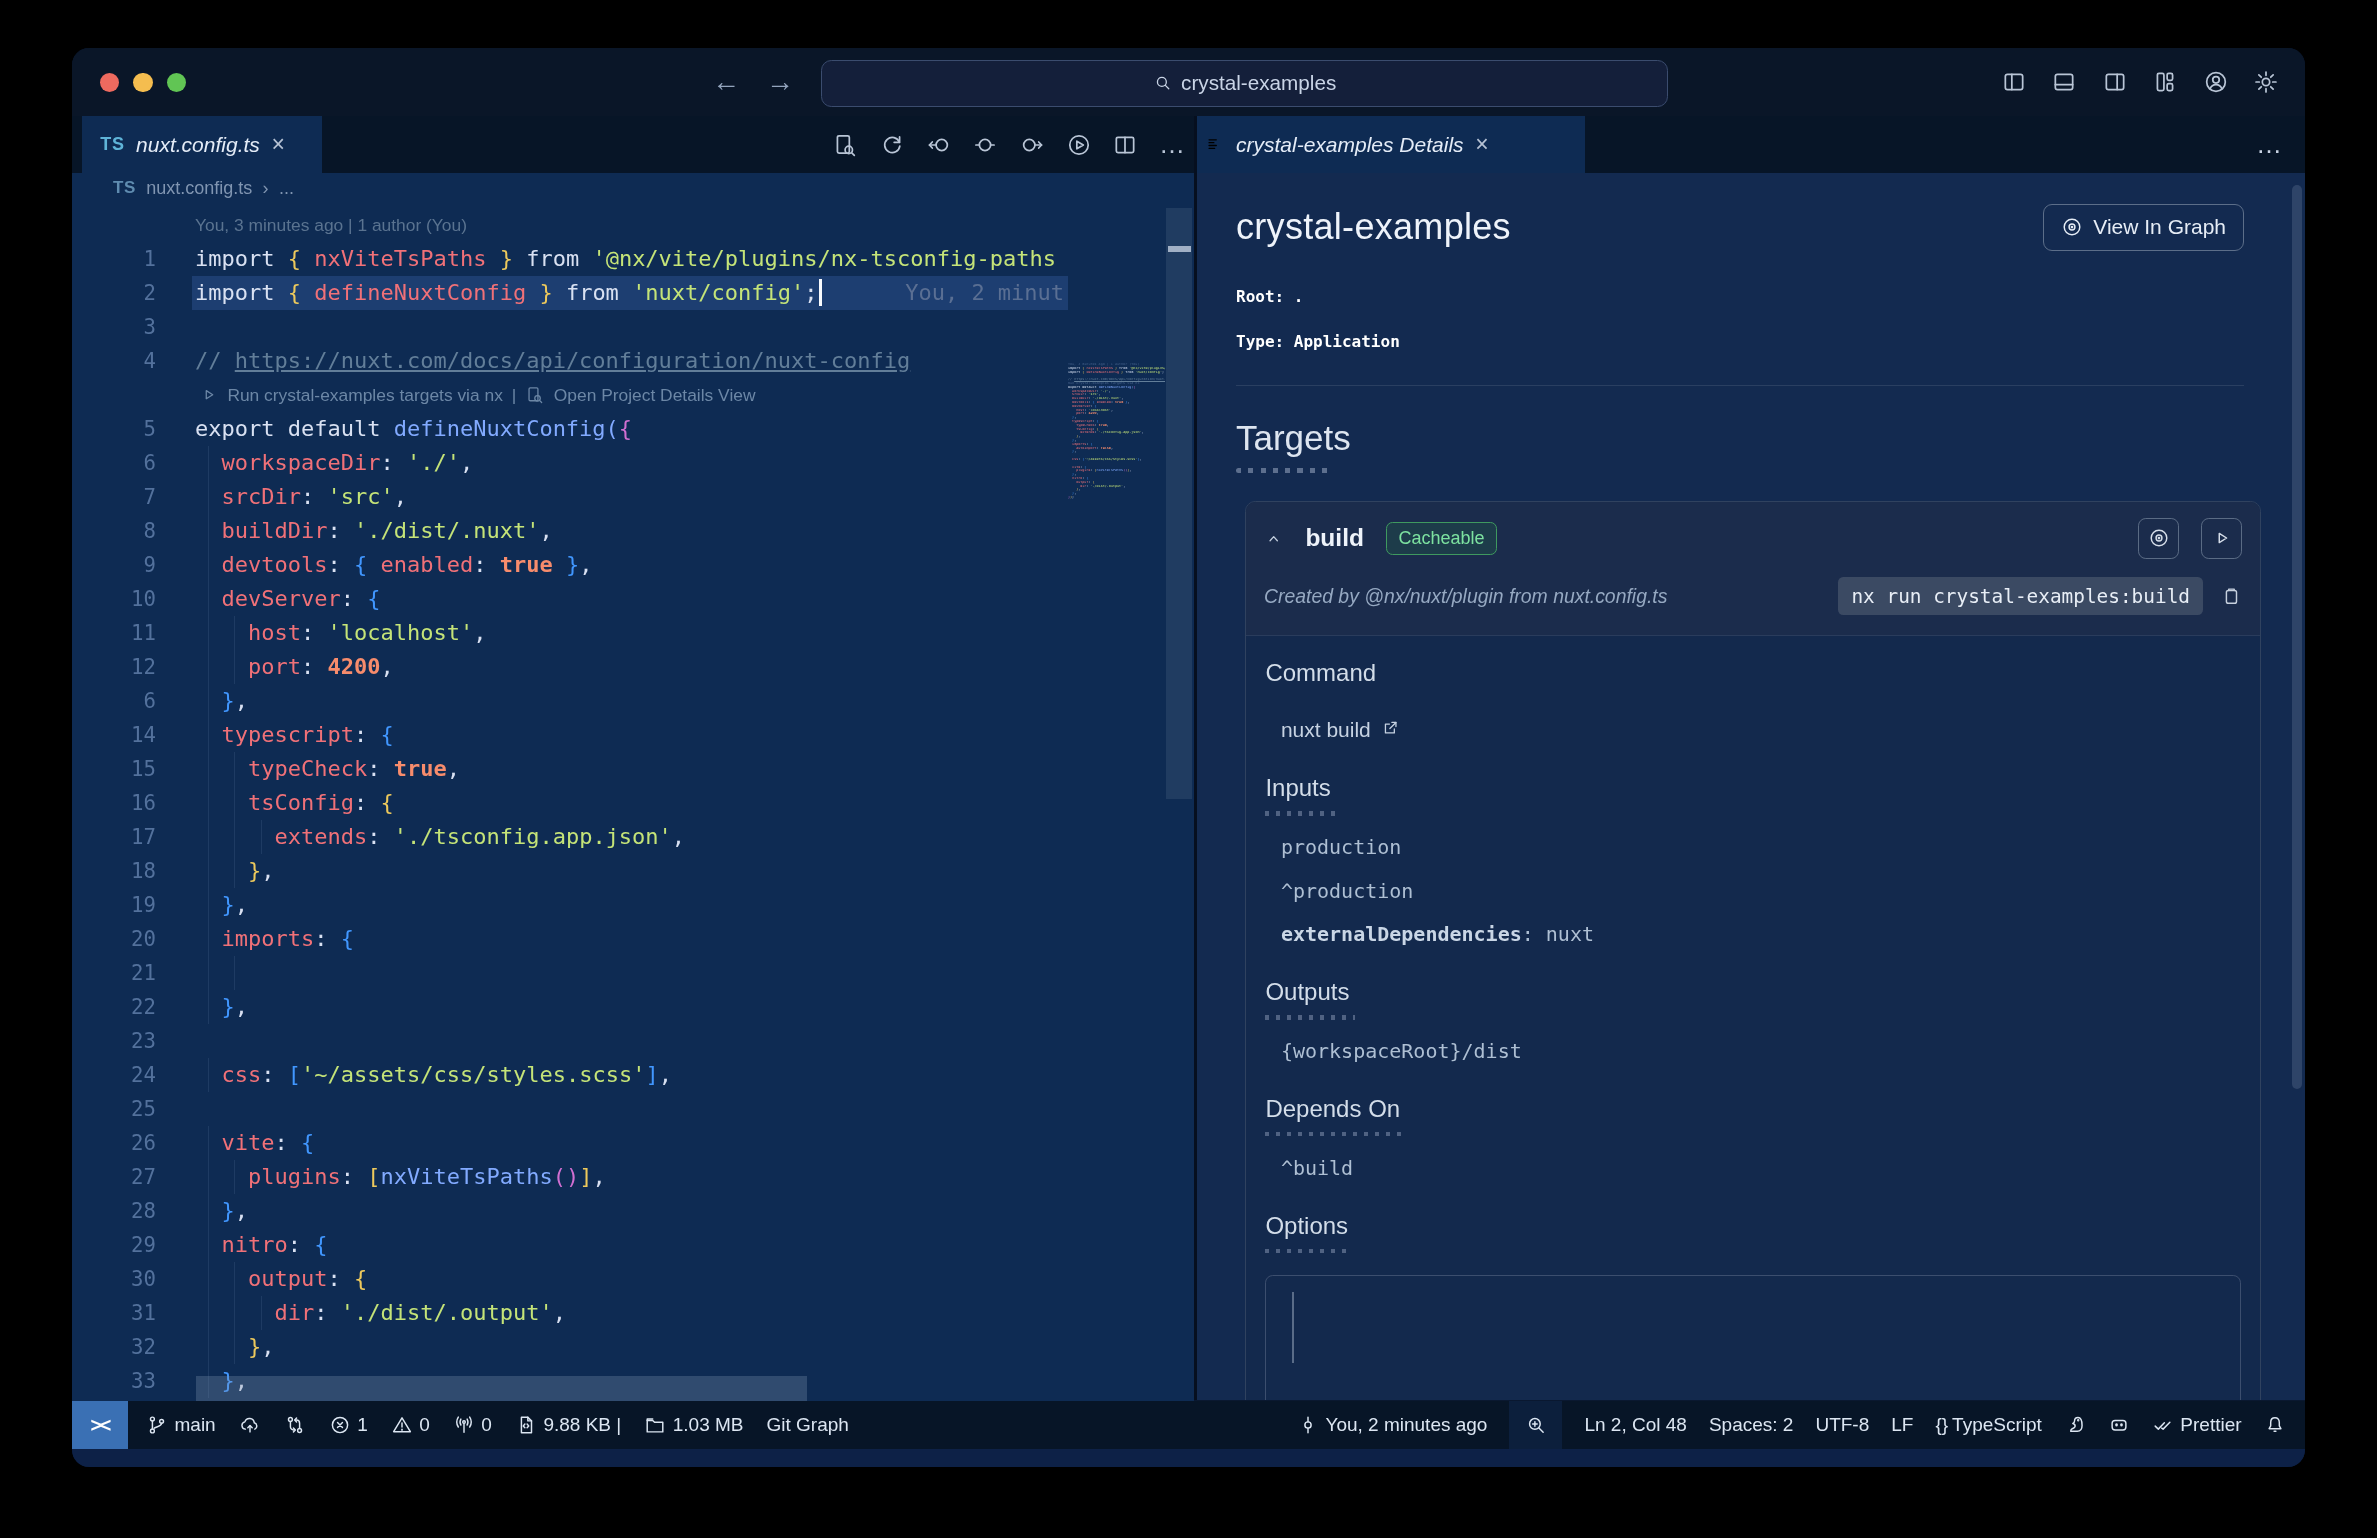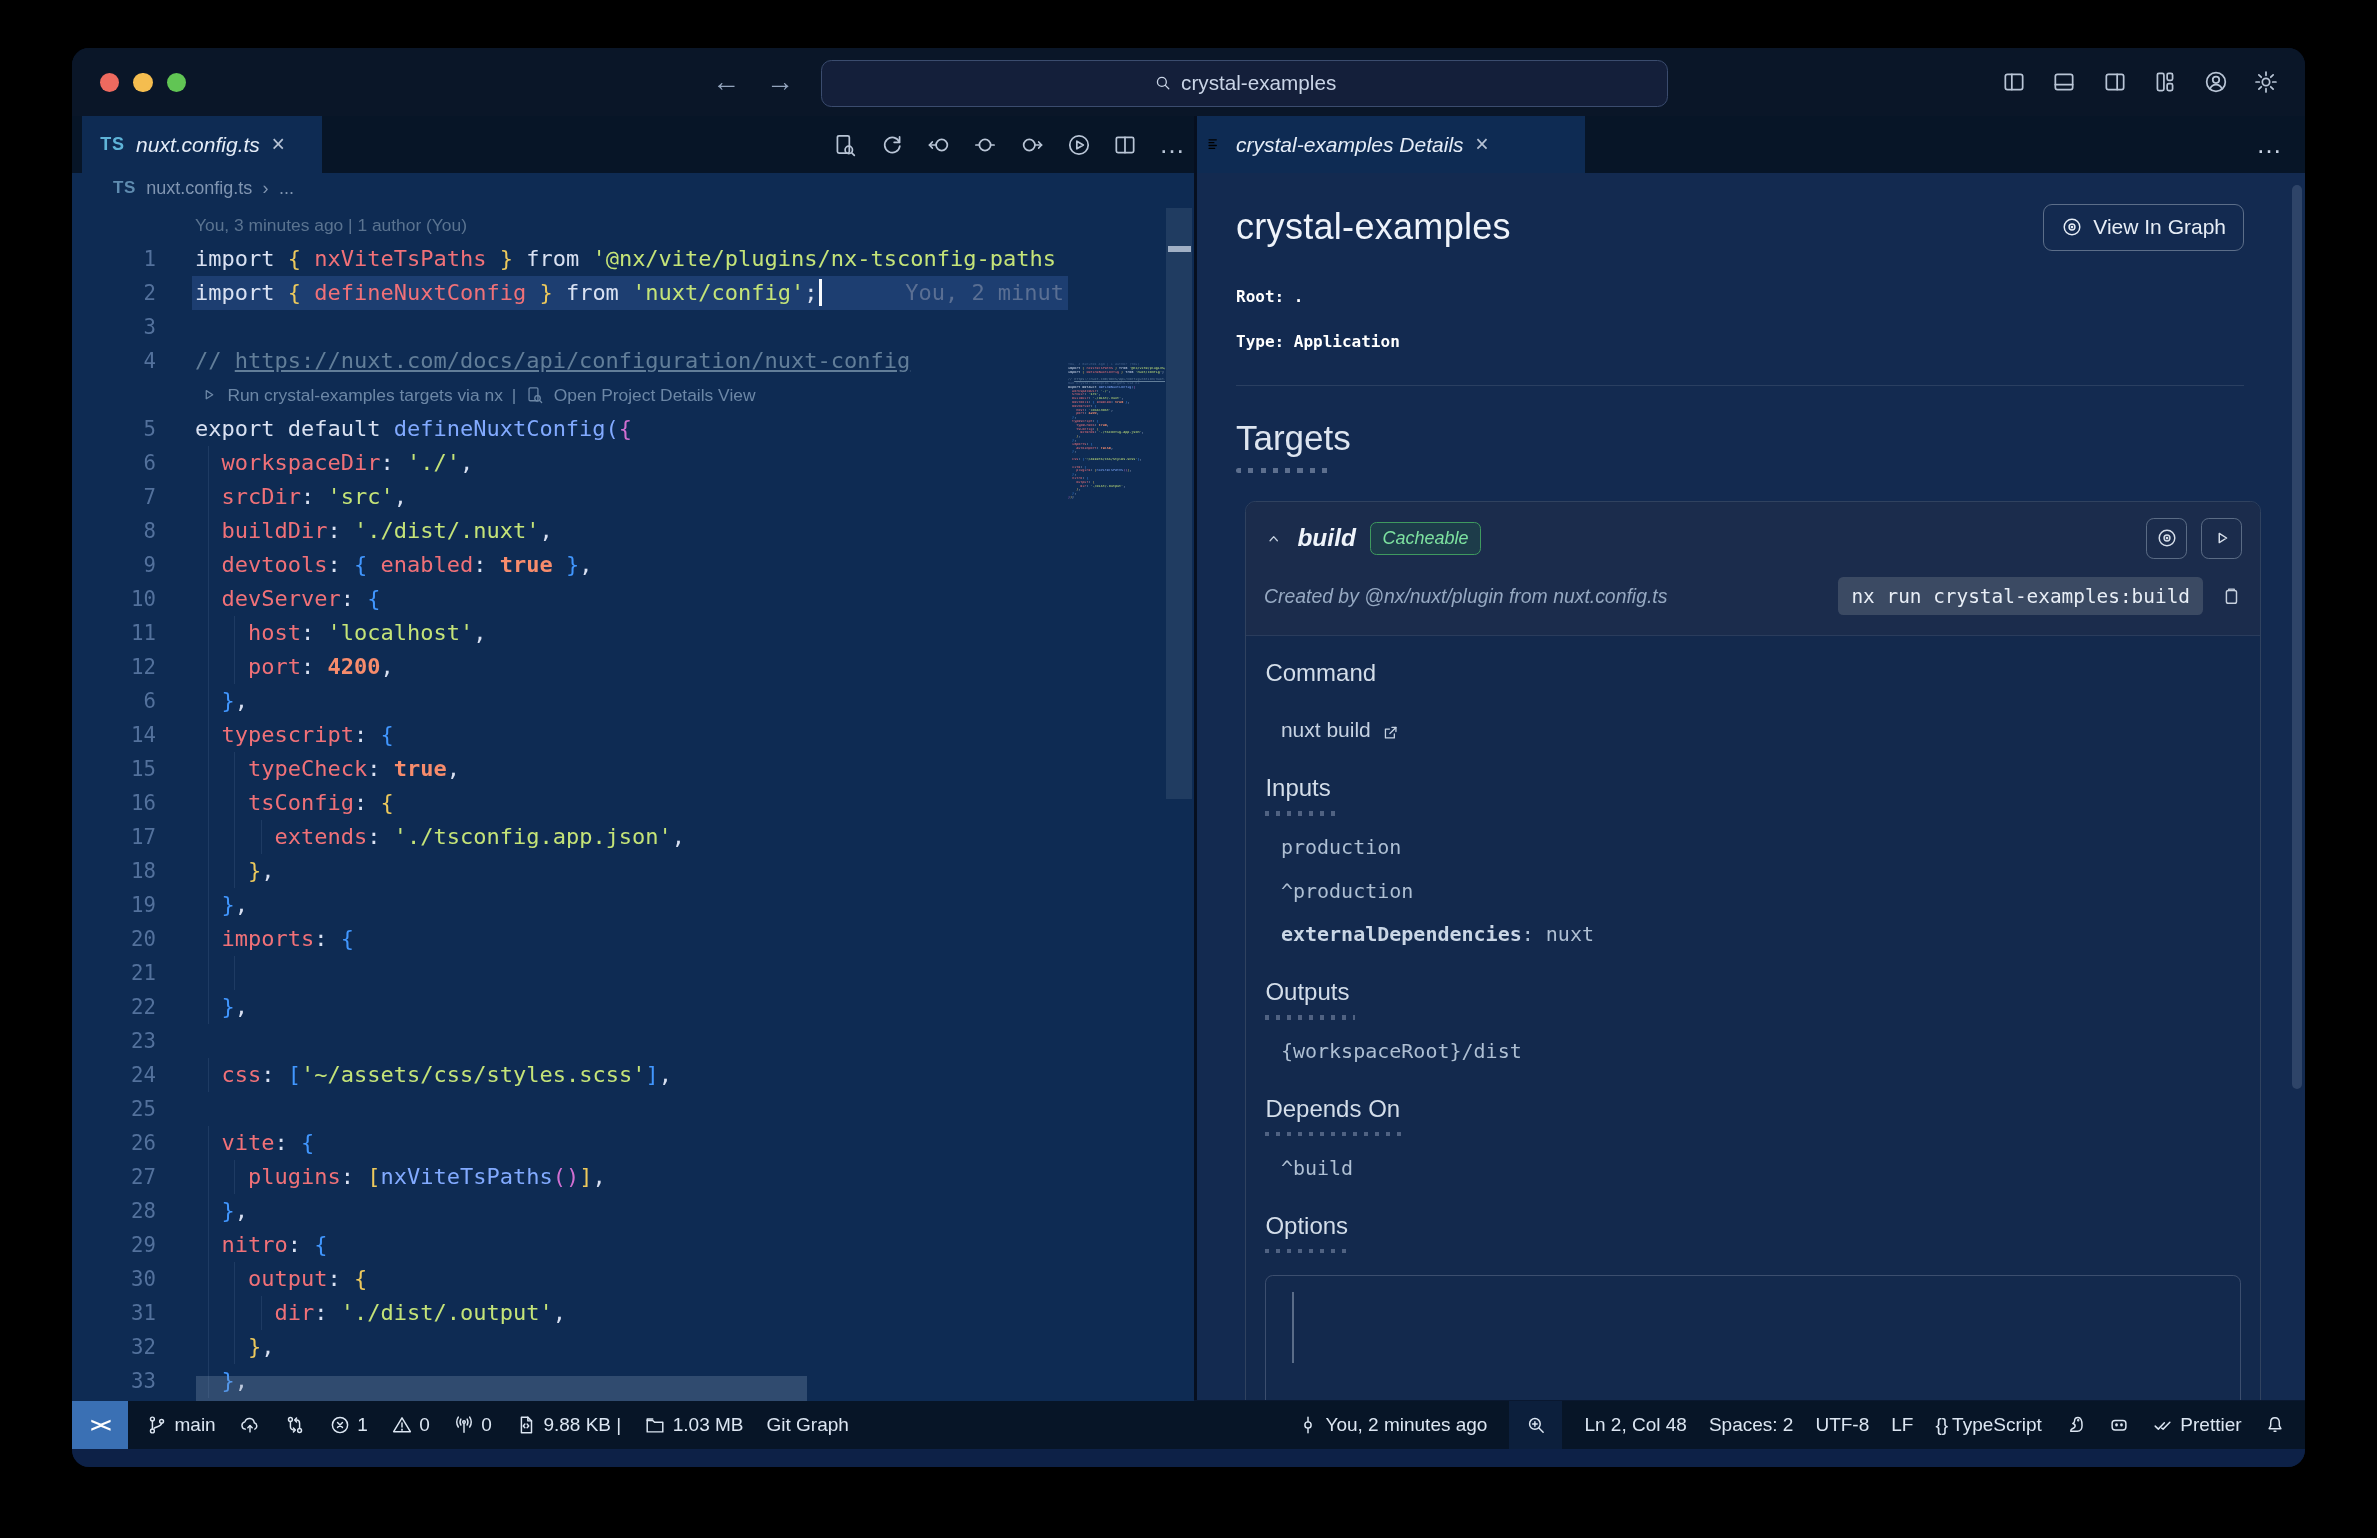--- a/index.html
+++ b/index.html
@@ -64,33 +64,33 @@
   .proj-header{display:flex;align-items:center;justify-content:space-between;margin-top:31px;}
   .proj-title{font-size:36px;font-weight:500;color:#eef3fa;letter-spacing:0.3px;}
   .btn-graph{display:flex;align-items:center;gap:10.3px;border:1.3px solid #5c6e89;border-radius:9px;padding:10.3px 17px;color:#e6edf6;font-size:21px;background:transparent;}
   .kv{font-family:"DejaVu Sans Mono",monospace;font-size:16px;color:#ffffff;margin-top:26px;font-weight:bold;}
   .kv.first{margin-top:36px;}
   .panel-divider{height:1.3px;background:#2a3f61;margin-top:34px;}
   .sec-heading{font-size:35px;color:#dde5f0;margin-top:32px;}
   .dots{margin-top:10.3px;height:5.2px;background-image:repeating-linear-gradient(90deg,#5d6f8e 0 5.2px,transparent 5.2px 12.3px);border-radius:2.6px;}
   .card{margin-top:28px;margin-left:9px;width:1016px;border:1.3px solid #30425f;border-radius:10.3px;box-sizing:border-box;background:#13294d;overflow:hidden;}
   .card-header{background:#1b2c4c;padding:15.5px 18px 19.4px 18px;border-bottom:1.3px solid #2a3c5c;}
-  .ch-row1{display:flex;align-items:center;gap:14px;font-style:italic;}
+  .ch-row1{display:flex;align-items:center;gap:22px;}
   .chev{color:#c4cfde;}
   .target-name{font-size:24.5px;font-weight:bold;color:#eef3fa;}
   .badge{border:1.3px solid #3f9a5f;background:rgba(46,160,67,0.14);color:#7de2a0;font-size:18px;border-radius:6.5px;padding:5.2px 11.6px;}
   .ch-spacer{flex:1;}
   .iconbtn{width:41px;height:41px;border:1.3px solid #5a6b84;border-radius:7.8px;display:flex;align-items:center;justify-content:center;color:#d6dee9;box-sizing:border-box;}
   .ch-row2{display:flex;align-items:center;gap:17px;margin-top:18px;}
   .created{font-style:italic;font-size:19.4px;color:#96a9c2;}
   .chip{font-family:"DejaVu Sans Mono",monospace;font-size:19.4px;color:#e8eef6;background:#3b4a63;border-radius:5.2px;padding:7.8px 13px;white-space:nowrap;}
   .card-body{padding:6.5px 19.4px 26px 19.4px;}
   .sub-heading{font-size:24px;color:#d3dde9;margin-top:32px;}
   .sub-dots{margin-top:9px;height:4.5px;background-image:repeating-linear-gradient(90deg,#506282 0 4.5px,transparent 4.5px 11px);}
-  .cmd-line{display:flex;align-items:flex-end;gap:10.3px;margin-top:31px;margin-left:15.5px;font-size:21px;color:#c6d2e2;}
+  .cmd-line{display:flex;align-items:flex-start;gap:10.3px;margin-top:31px;margin-left:15.5px;font-size:21px;color:#c6d2e2;}
   .mono-item{font-family:"DejaVu Sans Mono",monospace;font-size:20px;color:#aebfd3;margin-top:19.4px;margin-left:15.5px;white-space:pre;}
   .mono-item b{color:#c9d6e6;}
   .options-box{margin-top:22px;border:1.3px solid #3c4e6e;border-radius:7.8px;height:181px;padding:13px 23px;box-sizing:border-box;font-family:"DejaVu Sans Mono",monospace;font-size:20px;line-height:34px;white-space:pre;position:relative;overflow:hidden;}
   .obar{position:absolute;left:26px;top:15.5px;width:1.9px;height:71px;background:#5a6c88;}
   .panel-vscroll{position:absolute;right:2.6px;top:11.6px;width:10.3px;height:904px;background:rgba(128,148,176,0.25);border-radius:5.2px;}
 
   
   .statusbar{position:absolute;left:0;top:1353px;width:100%;height:48px;background:#071527;display:flex;align-items:center;color:#dce6f2;font-size:19px;}
   .remote{width:56px;height:48px;background:#3a70b4;color:#fff;display:flex;align-items:center;justify-content:center;font-size:19.4px;font-weight:bold;letter-spacing:-1.9px;flex:none;}
   .sb-left{display:flex;align-items:center;gap:23px;padding-left:18px;flex:1;min-width:0;}

